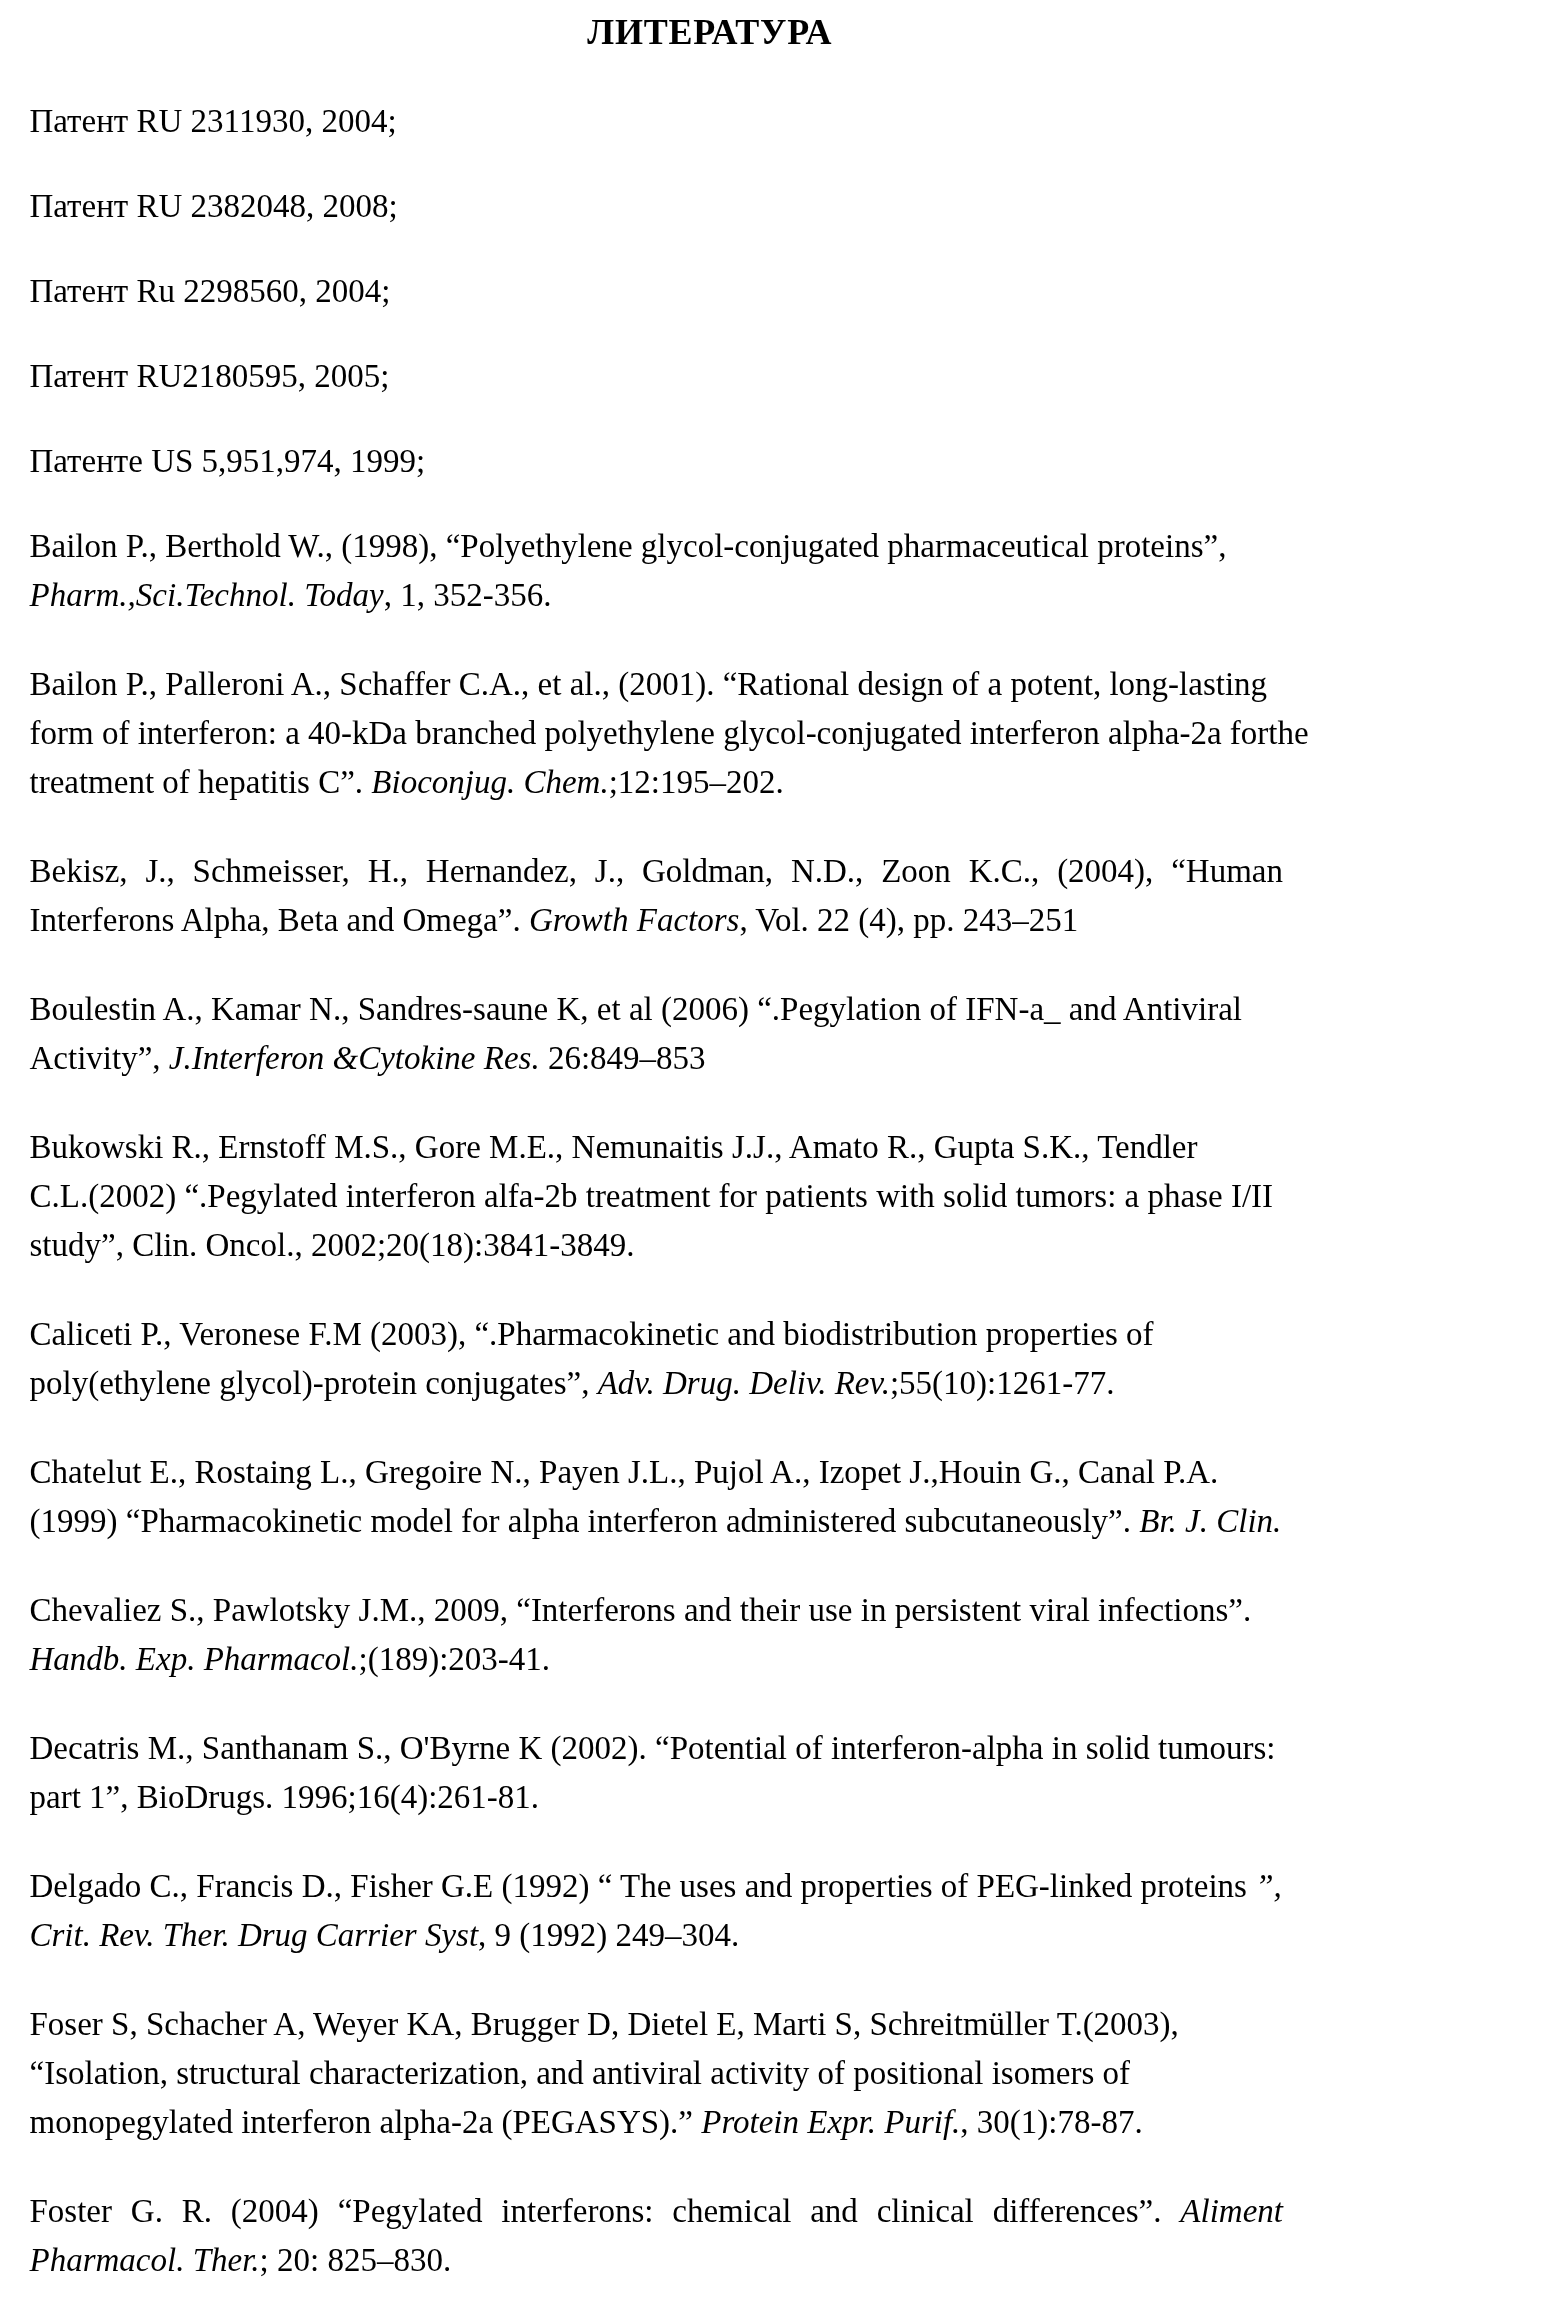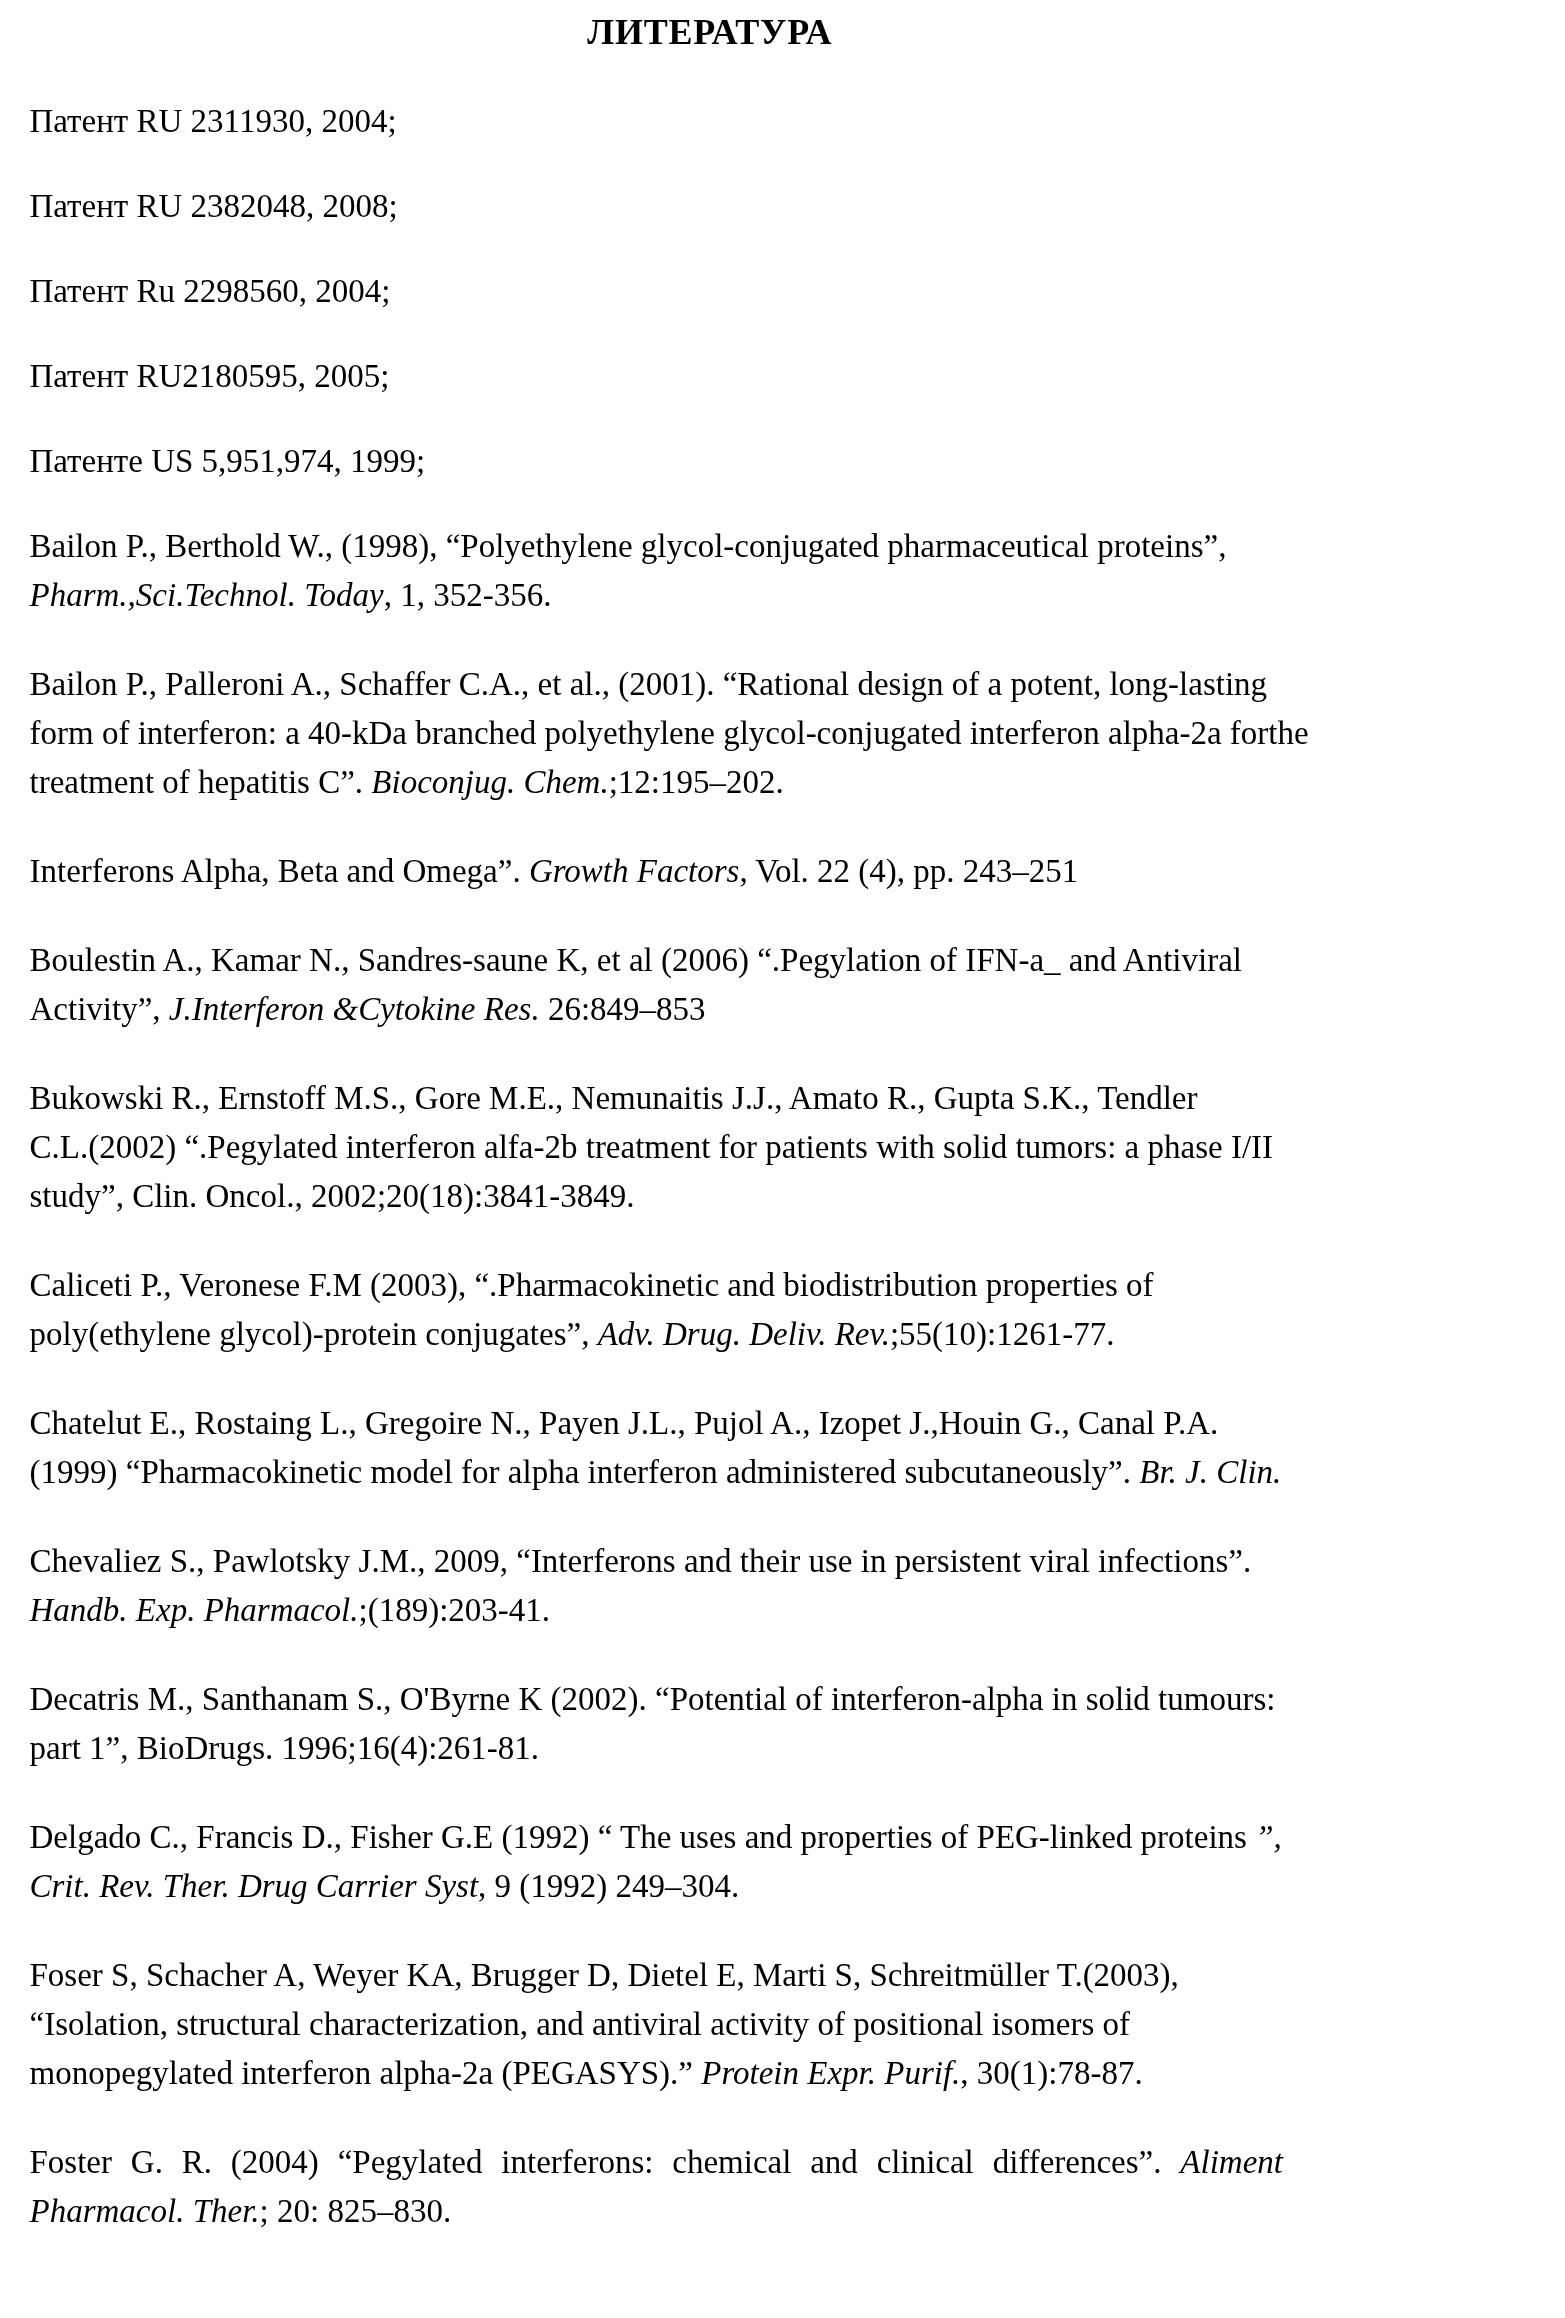--- a/index.html
+++ b/index.html
@@ -74,20 +74,21 @@
       <div class="ref citation">
         <div class="line"><span>Bailon P., Berthold W., (1998), “Polyethylene glycol-conjugated pharmaceutical proteins”,</span></div>
         <div class="line"><i>Pharm.,Sci.Technol. Today</i><span>, 1, 352-356.</span></div>
       </div>
       <div class="ref citation">
         <div class="line"><span>Bailon P., Palleroni A., Schaffer C.A., et al., (2001). “Rational design of a potent, long-lasting</span></div>
         <div class="line"><span>form of interferon: a 40-kDa branched polyethylene glycol-conjugated interferon alpha-2a forthe</span></div>
         <div class="line"><span>treatment of hepatitis C”. </span><i>Bioconjug. Chem.</i><span>;12:195–202.</span></div>
       </div>
       <div class="ref citation">
+        <div class="line justify"><span>Bekisz, J., Schmeisser, H., Hernandez, J., Goldman, N.D., Zoon K.C., (2004), “Human</span></div>
         <div class="line"><span>Interferons Alpha, Beta and Omega”. </span><i>Growth Factors</i><span>, Vol. 22 (4), pp. 243–251</span></div>
       </div>
       <div class="ref citation">
         <div class="line"><span>Boulestin A., Kamar N., Sandres-saune K, et al (2006) “.Pegylation of IFN-a_ and Antiviral</span></div>
         <div class="line"><span>Activity”, </span><i>J.Interferon &amp;Cytokine Res.</i><span> 26:849–853</span></div>
       </div>
       <div class="ref citation">
         <div class="line"><span>Bukowski R., Ernstoff M.S., Gore M.E., Nemunaitis J.J., Amato R., Gupta S.K., Tendler</span></div>
         <div class="line"><span>C.L.(2002) “.Pegylated interferon alfa-2b treatment for patients with solid tumors: a phase I/II</span></div>
         <div class="line"><span>study”, Clin. Oncol., 2002;20(18):3841-3849.</span></div>

